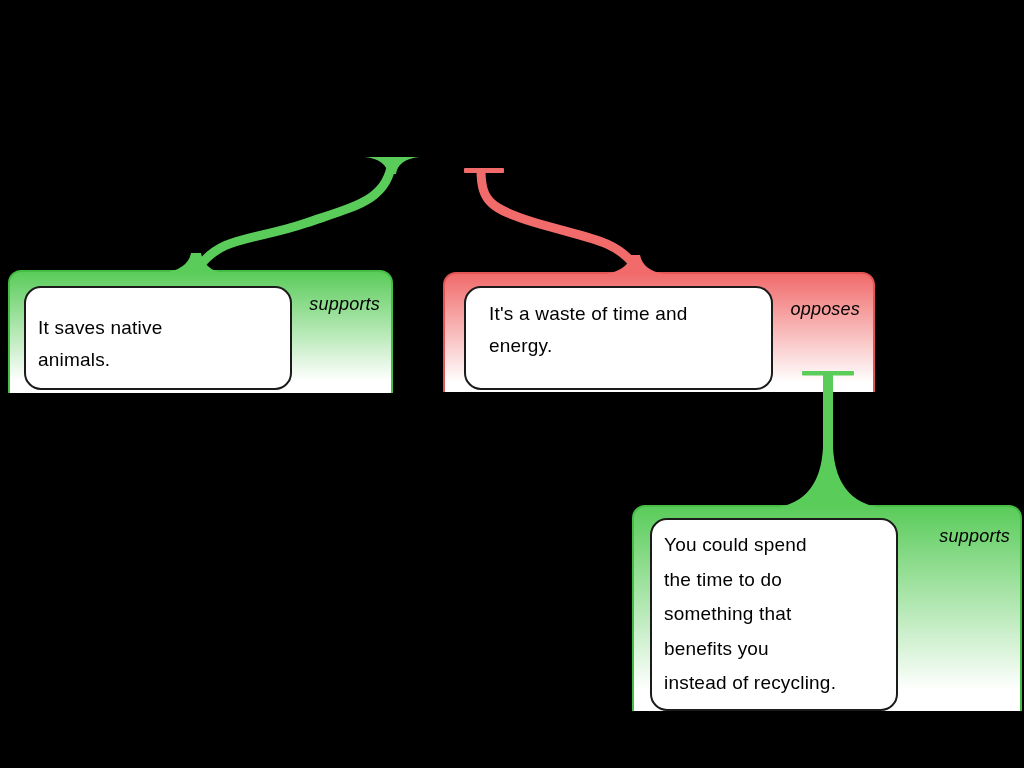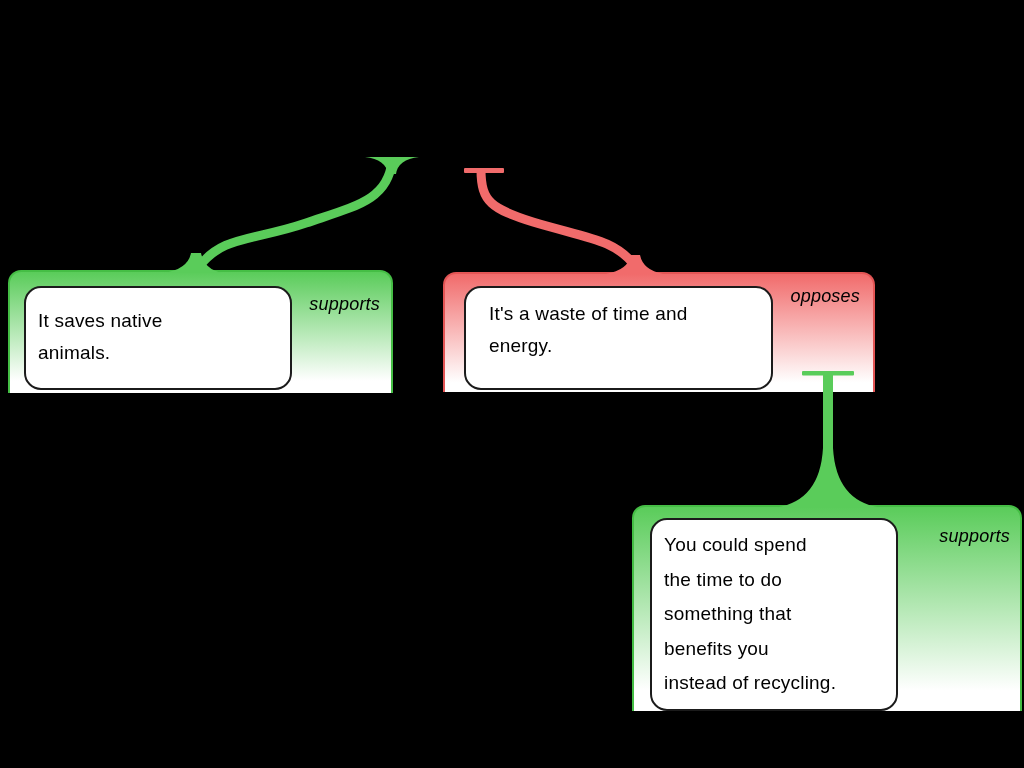--- a/index.html
+++ b/index.html
@@ -30,27 +30,27 @@
     background:linear-gradient(to bottom,#F16B6B 0%,#FFFFFF 92%);
   }
   .p1{left:8px;top:270px;width:385px;height:123px;}
   .p2{left:443px;top:272px;width:432px;height:120px;}
   .p3{left:632px;top:505px;width:390px;height:206px;
       background:linear-gradient(to bottom,#5ACC5A 0%,#FFFFFF 68%);}
   .relation{
     position:absolute;font-size:18px;color:#000;letter-spacing:0.2px;font-style:italic;
   }
   .p1 .relation{top:22px;right:11px;}
-  .p2 .relation{top:12px;right:13px;}
+  .p2 .relation{top:25px;right:13px;}
   .p3 .relation{top:19px;right:10px;}
   .claim{
     position:absolute;background:#fff;border:2px solid #1B1B1B;
     border-radius:17px;box-sizing:border-box;
   }
-  .p1 .claim{left:14px;top:14px;width:268px;height:104px;padding:17px 12px;}
+  .p1 .claim{left:14px;top:14px;width:268px;height:104px;padding:24px 12px;}
   .p2 .claim{left:19px;top:12px;width:309px;height:104px;padding:10px 23px;}
   .p3 .claim{left:16px;top:11px;width:248px;height:193px;padding:8px 12px;}
   .p3 .claim .node-text{line-height:34.5px;}
   svg.links{
     position:absolute;left:0;top:0;z-index:3;pointer-events:none;
   }
 </style>
 </head>
 <body>
 

